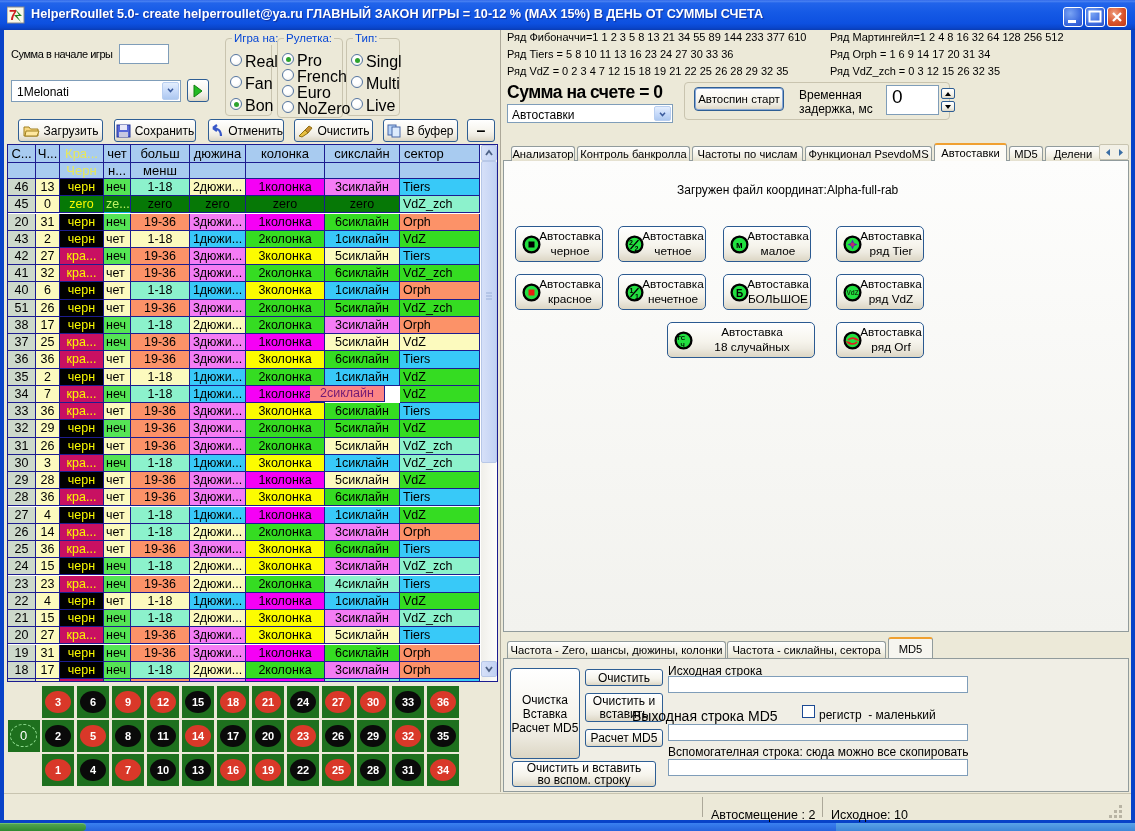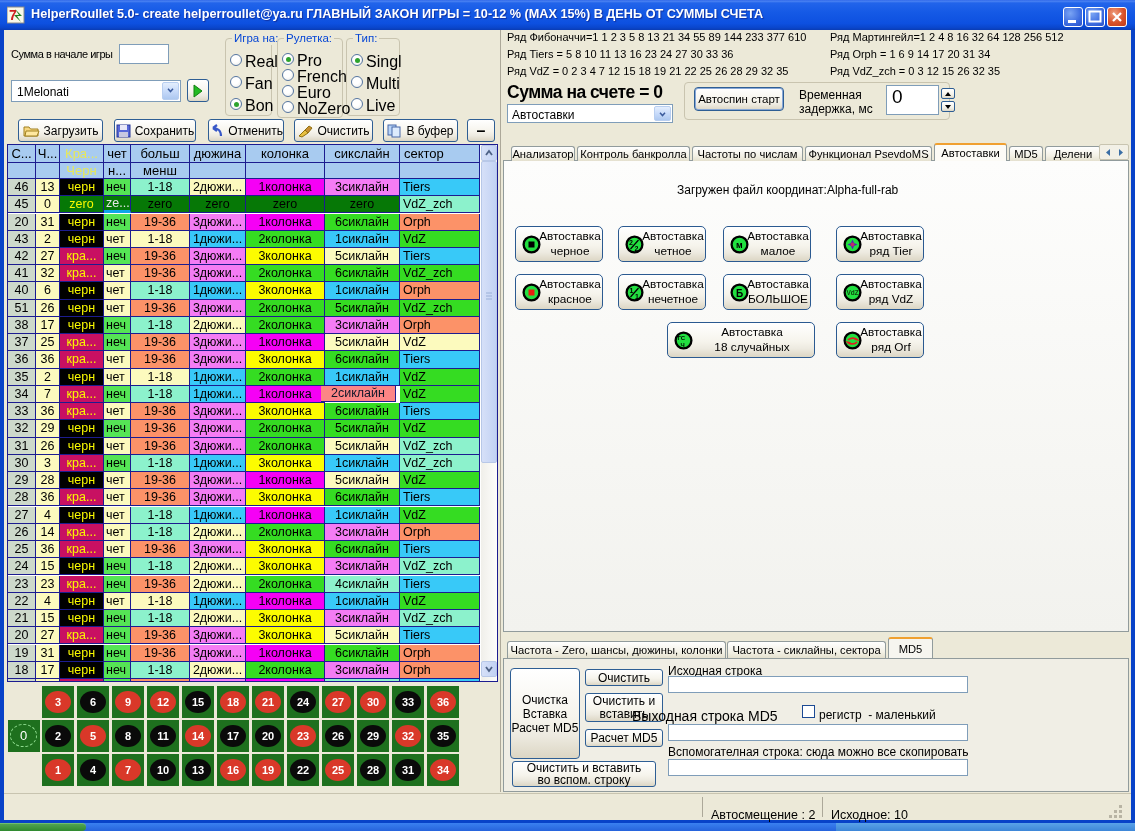--- a/index.html
+++ b/index.html
@@ -157,21 +157,21 @@
 <div style="position:absolute;left:52px;top:34.0px;width:44px;height:17.2px;background:#000;border-right:1px solid #1C1C90;border-bottom:1px solid #1C1C90;color:#F8F800;font-size:12.5px;display:flex;align-items:center;overflow:hidden;white-space:nowrap;justify-content:center;">черн</div>
 <div style="position:absolute;left:96px;top:34.0px;width:27px;height:17.2px;background:#55E455;border-right:1px solid #1C1C90;border-bottom:1px solid #1C1C90;color:#000;font-size:12.5px;display:flex;align-items:center;overflow:hidden;white-space:nowrap;padding-left:2px;">неч</div>
 <div style="position:absolute;left:123px;top:34.0px;width:59px;height:17.2px;background:#8CF2CC;border-right:1px solid #1C1C90;border-bottom:1px solid #1C1C90;color:#000;font-size:12.5px;display:flex;align-items:center;overflow:hidden;white-space:nowrap;justify-content:center;">1-18</div>
 <div style="position:absolute;left:182px;top:34.0px;width:56px;height:17.2px;background:#FCFABE;border-right:1px solid #1C1C90;border-bottom:1px solid #1C1C90;color:#000;font-size:12.5px;display:flex;align-items:center;overflow:hidden;white-space:nowrap;justify-content:center;">2дюжи...</div>
 <div style="position:absolute;left:238px;top:34.0px;width:79px;height:17.2px;background:#F500F5;border-right:1px solid #1C1C90;border-bottom:1px solid #1C1C90;color:#000;font-size:12.5px;display:flex;align-items:center;overflow:hidden;white-space:nowrap;justify-content:center;">1колонка</div>
 <div style="position:absolute;left:317px;top:34.0px;width:75px;height:17.2px;background:#F47CF4;border-right:1px solid #1C1C90;border-bottom:1px solid #1C1C90;color:#000;font-size:12.5px;display:flex;align-items:center;overflow:hidden;white-space:nowrap;justify-content:center;">3сиклайн</div>
 <div style="position:absolute;left:392px;top:34.0px;width:80px;height:17.2px;background:#38C9F8;border-right:1px solid #1C1C90;border-bottom:1px solid #1C1C90;color:#000;font-size:12.5px;display:flex;align-items:center;overflow:hidden;white-space:nowrap;padding-left:3px;">Tiers</div>
 <div style="position:absolute;left:0px;top:51.2px;width:28px;height:17.2px;background:#CDD9CB;border-right:1px solid #1C1C90;border-bottom:1px solid #1C1C90;color:#000;font-size:12.5px;display:flex;align-items:center;overflow:hidden;white-space:nowrap;justify-content:center;">45</div>
 <div style="position:absolute;left:28px;top:51.2px;width:24px;height:17.2px;background:#FCFABE;border-right:1px solid #1C1C90;border-bottom:1px solid #1C1C90;color:#000;font-size:12.5px;display:flex;align-items:center;overflow:hidden;white-space:nowrap;justify-content:center;">0</div>
 <div style="position:absolute;left:52px;top:51.2px;width:44px;height:17.2px;background:#067806;border-right:1px solid #1C1C90;border-bottom:1px solid #1C1C90;color:#F8F800;font-size:12.5px;display:flex;align-items:center;overflow:hidden;white-space:nowrap;justify-content:center;">zero</div>
-<div style="position:absolute;left:96px;top:51.2px;width:27px;height:17.2px;background:#067806;border-right:1px solid #1C1C90;border-bottom:3px solid #0ea5e9;color:#e5e5e5;font-size:12.5px;display:flex;align-items:center;overflow:hidden;white-space:nowrap;padding-left:2px;">ze...</div>
+<div style="position:absolute;left:96px;top:51.2px;width:27px;height:17.2px;background:#067806;border-right:1px solid #1C1C90;border-bottom:1px solid #0ea5e9;color:#bef264;font-size:12.5px;display:flex;align-items:center;overflow:hidden;white-space:nowrap;padding-left:2px;">ze...</div>
 <div style="position:absolute;left:123px;top:51.2px;width:59px;height:17.2px;background:#067806;border-right:1px solid #1C1C90;border-bottom:1px solid #1C1C90;color:#000;font-size:12.5px;display:flex;align-items:center;overflow:hidden;white-space:nowrap;justify-content:center;">zero</div>
 <div style="position:absolute;left:182px;top:51.2px;width:56px;height:17.2px;background:#067806;border-right:1px solid #1C1C90;border-bottom:1px solid #1C1C90;color:#000;font-size:12.5px;display:flex;align-items:center;overflow:hidden;white-space:nowrap;justify-content:center;">zero</div>
 <div style="position:absolute;left:238px;top:51.2px;width:79px;height:17.2px;background:#067806;border-right:1px solid #1C1C90;border-bottom:1px solid #1C1C90;color:#000;font-size:12.5px;display:flex;align-items:center;overflow:hidden;white-space:nowrap;justify-content:center;">zero</div>
 <div style="position:absolute;left:317px;top:51.2px;width:75px;height:17.2px;background:#067806;border-right:1px solid #1C1C90;border-bottom:1px solid #1C1C90;color:#000;font-size:12.5px;display:flex;align-items:center;overflow:hidden;white-space:nowrap;justify-content:center;">zero</div>
 <div style="position:absolute;left:392px;top:51.2px;width:80px;height:17.2px;background:#8CF2CC;border-right:1px solid #1C1C90;border-bottom:1px solid #1C1C90;color:#000;font-size:12.5px;display:flex;align-items:center;overflow:hidden;white-space:nowrap;padding-left:3px;">VdZ_zch</div>
 <div style="position:absolute;left:0px;top:68.5px;width:28px;height:17.2px;background:#CDD9CB;border-right:1px solid #1C1C90;border-bottom:1px solid #1C1C90;color:#000;font-size:12.5px;display:flex;align-items:center;overflow:hidden;white-space:nowrap;justify-content:center;">20</div>
 <div style="position:absolute;left:28px;top:68.5px;width:24px;height:17.2px;background:#FCFABE;border-right:1px solid #1C1C90;border-bottom:1px solid #1C1C90;color:#000;font-size:12.5px;display:flex;align-items:center;overflow:hidden;white-space:nowrap;justify-content:center;">31</div>
 <div style="position:absolute;left:52px;top:68.5px;width:44px;height:17.2px;background:#000;border-right:1px solid #1C1C90;border-bottom:1px solid #1C1C90;color:#F8F800;font-size:12.5px;display:flex;align-items:center;overflow:hidden;white-space:nowrap;justify-content:center;">черн</div>
 <div style="position:absolute;left:96px;top:68.5px;width:27px;height:17.2px;background:#55E455;border-right:1px solid #1C1C90;border-bottom:1px solid #1C1C90;color:#000;font-size:12.5px;display:flex;align-items:center;overflow:hidden;white-space:nowrap;padding-left:2px;">неч</div>
 <div style="position:absolute;left:123px;top:68.5px;width:59px;height:17.2px;background:#FC9268;border-right:1px solid #1C1C90;border-bottom:1px solid #1C1C90;color:#000;font-size:12.5px;display:flex;align-items:center;overflow:hidden;white-space:nowrap;justify-content:center;">19-36</div>
@@ -260,21 +260,21 @@
 <div style="position:absolute;left:238px;top:223.6px;width:79px;height:17.2px;background:#35DC22;border-right:1px solid #1C1C90;border-bottom:1px solid #1C1C90;color:#000;font-size:12.5px;display:flex;align-items:center;overflow:hidden;white-space:nowrap;justify-content:center;">2колонка</div>
 <div style="position:absolute;left:317px;top:223.6px;width:75px;height:17.2px;background:#38C9F8;border-right:1px solid #1C1C90;border-bottom:1px solid #1C1C90;color:#000;font-size:12.5px;display:flex;align-items:center;overflow:hidden;white-space:nowrap;justify-content:center;">1сиклайн</div>
 <div style="position:absolute;left:392px;top:223.6px;width:80px;height:17.2px;background:#35DC22;border-right:1px solid #1C1C90;border-bottom:1px solid #1C1C90;color:#000;font-size:12.5px;display:flex;align-items:center;overflow:hidden;white-space:nowrap;padding-left:3px;">VdZ</div>
 <div style="position:absolute;left:0px;top:240.9px;width:28px;height:17.2px;background:#CDD9CB;border-right:1px solid #1C1C90;border-bottom:1px solid #1C1C90;color:#000;font-size:12.5px;display:flex;align-items:center;overflow:hidden;white-space:nowrap;justify-content:center;">34</div>
 <div style="position:absolute;left:28px;top:240.9px;width:24px;height:17.2px;background:#FCFABE;border-right:1px solid #1C1C90;border-bottom:1px solid #1C1C90;color:#000;font-size:12.5px;display:flex;align-items:center;overflow:hidden;white-space:nowrap;justify-content:center;">7</div>
 <div style="position:absolute;left:52px;top:240.9px;width:44px;height:17.2px;background:#C81062;border-right:1px solid #1C1C90;border-bottom:1px solid #1C1C90;color:#F8F800;font-size:12.5px;display:flex;align-items:center;overflow:hidden;white-space:nowrap;justify-content:center;">кра...</div>
 <div style="position:absolute;left:96px;top:240.9px;width:27px;height:17.2px;background:#55E455;border-right:1px solid #1C1C90;border-bottom:1px solid #1C1C90;color:#000;font-size:12.5px;display:flex;align-items:center;overflow:hidden;white-space:nowrap;padding-left:2px;">неч</div>
 <div style="position:absolute;left:123px;top:240.9px;width:59px;height:17.2px;background:#8CF2CC;border-right:1px solid #1C1C90;border-bottom:1px solid #1C1C90;color:#000;font-size:12.5px;display:flex;align-items:center;overflow:hidden;white-space:nowrap;justify-content:center;">1-18</div>
 <div style="position:absolute;left:182px;top:240.9px;width:56px;height:17.2px;background:#38C9F8;border-right:1px solid #1C1C90;border-bottom:1px solid #1C1C90;color:#000;font-size:12.5px;display:flex;align-items:center;overflow:hidden;white-space:nowrap;justify-content:center;">1дюжи...</div>
 <div style="position:absolute;left:238px;top:240.9px;width:79px;height:17.2px;background:#F500F5;border-right:1px solid #1C1C90;border-bottom:1px solid #1C1C90;color:#000;font-size:12.5px;display:flex;align-items:center;overflow:hidden;white-space:nowrap;justify-content:center;">1колонка</div>
-<div style="position:absolute;left:313px;top:240.9px;width:75px;height:16px;background:#FC8585;border-right:1px solid #1C1C90;border-bottom:1px solid #1C1C90;color:#0f172a;font-size:12.5px;display:flex;align-items:center;overflow:hidden;white-space:nowrap;justify-content:center;">2сиклайн</div>
+<div style="position:absolute;left:302px;top:240.9px;width:75px;height:16px;background:#FC8585;border-right:1px solid #1C1C90;border-bottom:1px solid #1C1C90;color:#701a75;font-size:12.5px;display:flex;align-items:center;overflow:hidden;white-space:nowrap;justify-content:center;">2сиклайн</div>
 <div style="position:absolute;left:392px;top:240.9px;width:80px;height:17.2px;background:#35DC22;border-right:1px solid #1C1C90;border-bottom:1px solid #1C1C90;color:#000;font-size:12.5px;display:flex;align-items:center;overflow:hidden;white-space:nowrap;padding-left:3px;">VdZ</div>
 <div style="position:absolute;left:0px;top:258.1px;width:28px;height:17.2px;background:#CDD9CB;border-right:1px solid #1C1C90;border-bottom:1px solid #1C1C90;color:#000;font-size:12.5px;display:flex;align-items:center;overflow:hidden;white-space:nowrap;justify-content:center;">33</div>
 <div style="position:absolute;left:28px;top:258.1px;width:24px;height:17.2px;background:#FCFABE;border-right:1px solid #1C1C90;border-bottom:1px solid #1C1C90;color:#000;font-size:12.5px;display:flex;align-items:center;overflow:hidden;white-space:nowrap;justify-content:center;">36</div>
 <div style="position:absolute;left:52px;top:258.1px;width:44px;height:17.2px;background:#C81062;border-right:1px solid #1C1C90;border-bottom:1px solid #1C1C90;color:#F8F800;font-size:12.5px;display:flex;align-items:center;overflow:hidden;white-space:nowrap;justify-content:center;">кра...</div>
 <div style="position:absolute;left:96px;top:258.1px;width:27px;height:17.2px;background:#FCFABE;border-right:1px solid #1C1C90;border-bottom:1px solid #1C1C90;color:#000;font-size:12.5px;display:flex;align-items:center;overflow:hidden;white-space:nowrap;padding-left:2px;">чет</div>
 <div style="position:absolute;left:123px;top:258.1px;width:59px;height:17.2px;background:#FC9268;border-right:1px solid #1C1C90;border-bottom:1px solid #1C1C90;color:#000;font-size:12.5px;display:flex;align-items:center;overflow:hidden;white-space:nowrap;justify-content:center;">19-36</div>
 <div style="position:absolute;left:182px;top:258.1px;width:56px;height:17.2px;background:#F47CF4;border-right:1px solid #1C1C90;border-bottom:1px solid #1C1C90;color:#000;font-size:12.5px;display:flex;align-items:center;overflow:hidden;white-space:nowrap;justify-content:center;">3дюжи...</div>
 <div style="position:absolute;left:238px;top:258.1px;width:79px;height:17.2px;background:#FCFC00;border-right:1px solid #1C1C90;border-bottom:1px solid #1C1C90;color:#000;font-size:12.5px;display:flex;align-items:center;overflow:hidden;white-space:nowrap;justify-content:center;">3колонка</div>
 <div style="position:absolute;left:317px;top:258.1px;width:75px;height:17.2px;background:#35DC22;border-right:1px solid #1C1C90;border-bottom:1px solid #1C1C90;color:#000;font-size:12.5px;display:flex;align-items:center;overflow:hidden;white-space:nowrap;justify-content:center;">6сиклайн</div>
 <div style="position:absolute;left:392px;top:258.1px;width:80px;height:17.2px;background:#38C9F8;border-right:1px solid #1C1C90;border-bottom:1px solid #1C1C90;color:#000;font-size:12.5px;display:flex;align-items:center;overflow:hidden;white-space:nowrap;padding-left:3px;">Tiers</div>

